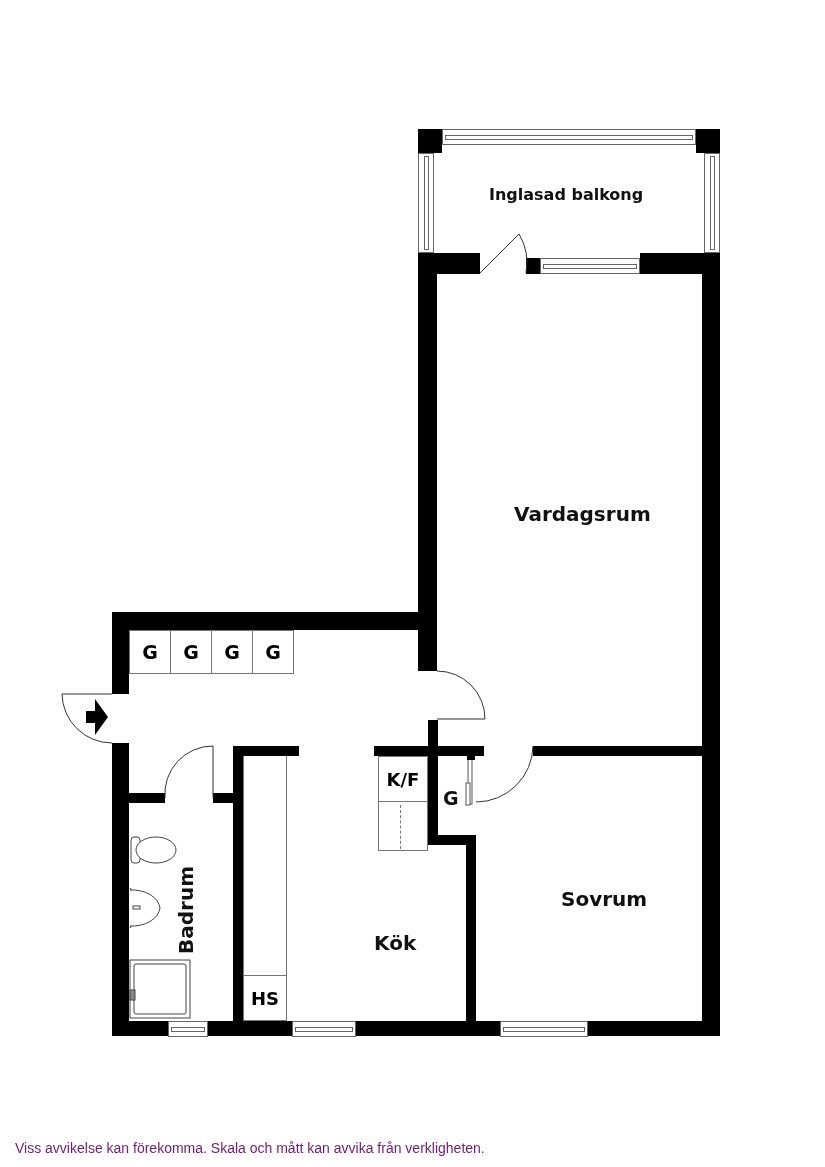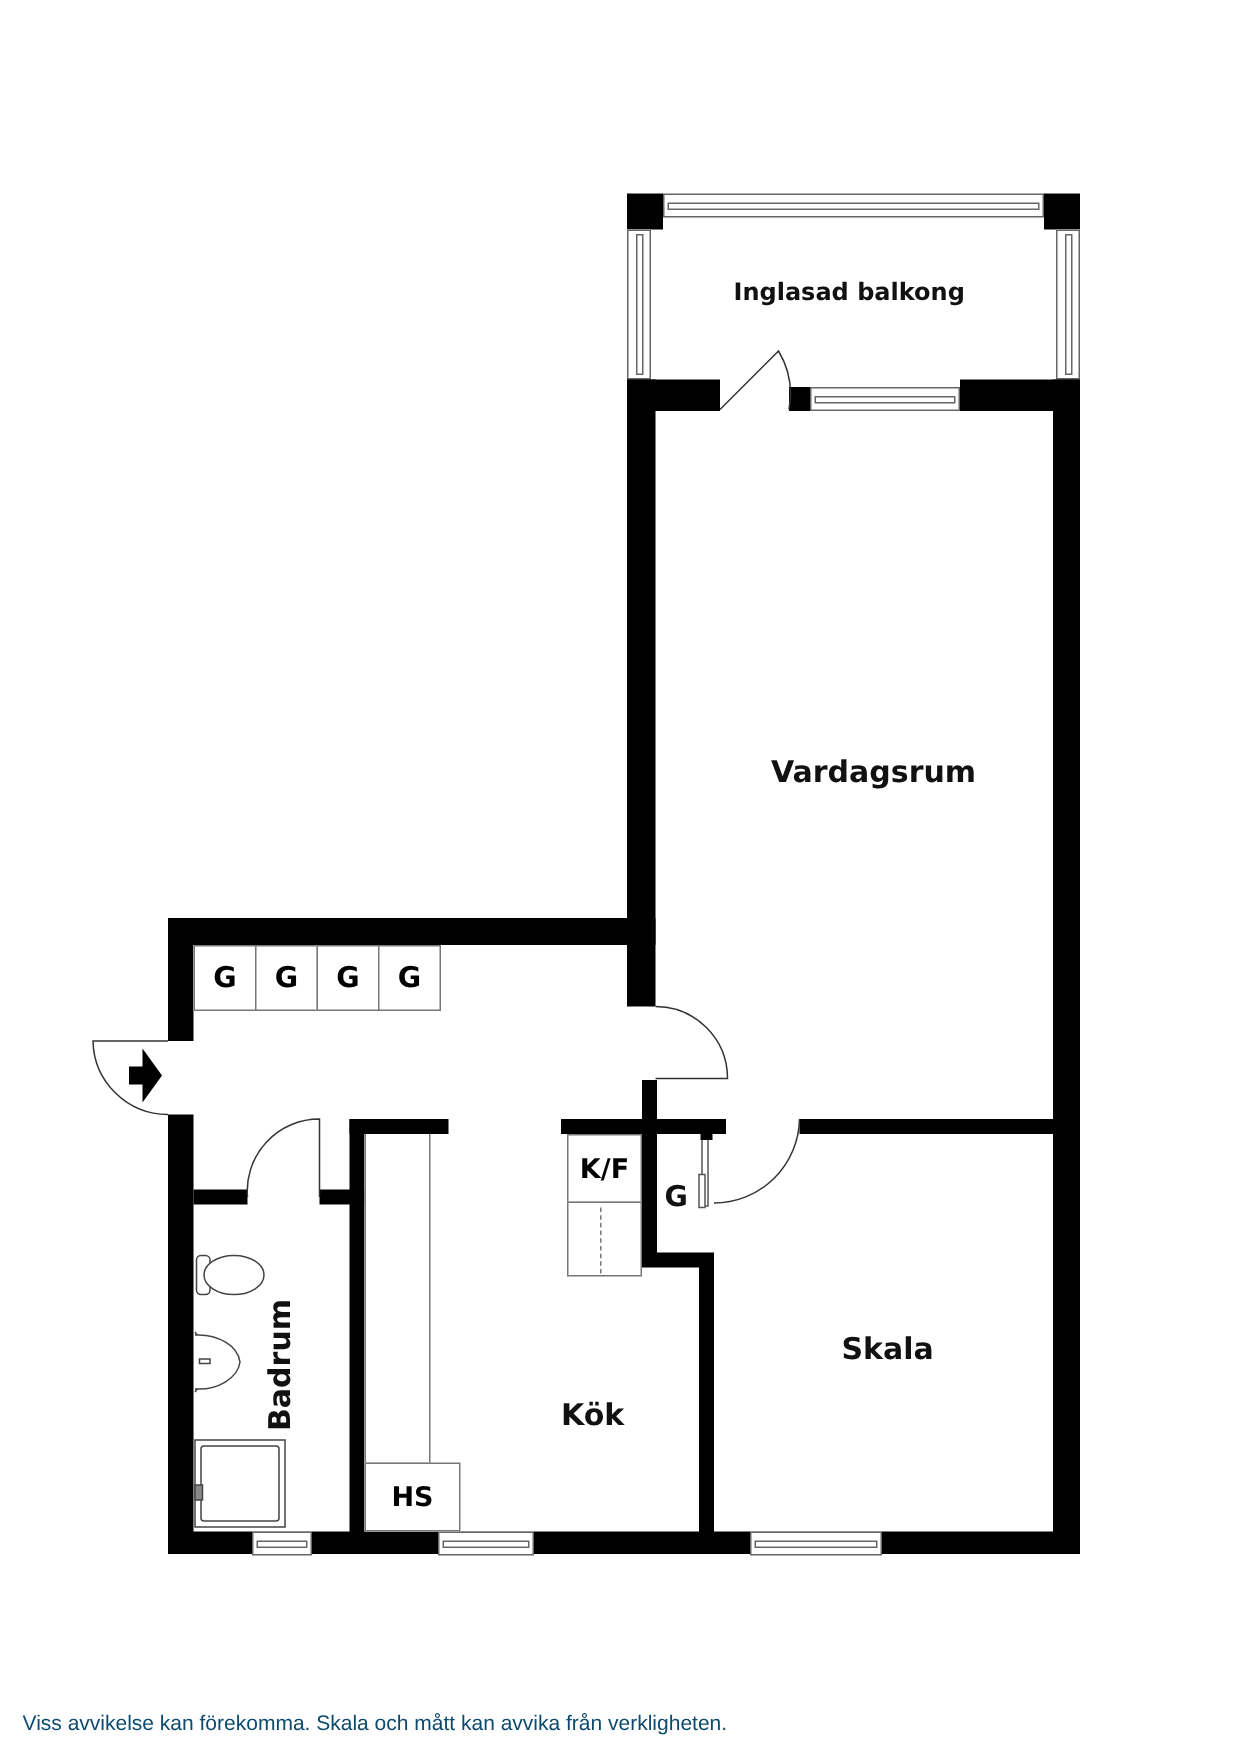--- a/index.html
+++ b/index.html
@@ -6,21 +6,21 @@
   body{width:825px;height:1167px;position:relative;overflow:hidden;font-family:"DejaVu Sans",sans-serif;}
   .w{position:absolute;background:#000;}
   .win{position:absolute;background:#fff;border:1px solid #666;box-sizing:border-box;}
   .win::after{content:"";position:absolute;left:2px;right:2px;top:50%;height:3px;margin-top:-2px;border:1px solid #666;}
   .winv{position:absolute;background:#fff;border:1px solid #666;box-sizing:border-box;}
   .winv::after{content:"";position:absolute;top:2px;bottom:2px;left:50%;width:3px;margin-left:-2px;border:1px solid #666;}
   .lbl{position:absolute;font-family:"DejaVu Sans",sans-serif;font-weight:bold;color:#111;white-space:nowrap;}
   .cab{position:absolute;border:1px solid #777;box-sizing:border-box;background:#fff;}
   .g{display:flex;align-items:center;justify-content:center;font-weight:bold;font-size:19px;}
   svg{position:absolute;left:0;top:0;overflow:visible;}
-  .footer{position:absolute;left:15px;top:1140px;font-family:"Liberation Sans",sans-serif;font-size:14px;color:#0c4a6e;}
+  .footer{position:absolute;left:15px;top:1140px;font-family:"Liberation Sans",sans-serif;font-size:14px;color:#701a75;}
 </style>
 </head>
 <body>
 
 <div>
 
   <div class="w" style="left:418px;top:129px;width:24px;height:24px;"></div>
   <div class="w" style="left:696px;top:129px;width:24px;height:24px;"></div>
   <div class="win" style="left:442px;top:129px;width:254px;height:16px;"></div>
   <div class="winv" style="left:418px;top:153px;width:16px;height:100px;"></div>
@@ -109,32 +109,32 @@
       <span>G</span>
     </div>
   <div class="cab g" style="left:211px;top:630px;width:42px;height:44px;">
       <span>G</span>
     </div>
   <div class="cab g" style="left:252px;top:630px;width:42px;height:44px;">
       <span>G</span>
     </div>
 
   <div class="cab" style="left:243px;top:756px;width:44px;height:220px;border-top:none;"></div>
-  <div class="cab g" style="left:243px;top:975px;width:64px;height:46px;font-size:18px;">
+  <div class="cab g" style="left:243px;top:975px;width:44px;height:46px;font-size:18px;">
       <span>HS</span>
     </div>
 
   <div class="cab g" style="left:378px;top:756px;width:50px;height:46px;font-size:18px;">
       <span>K/F</span>
     </div>
   <div class="cab" style="left:378px;top:801px;width:50px;height:50px;"></div>
   <div style="position:absolute;left:400px;top:805px;height:44px;border-left:1px dashed #777;"></div>
 
   <div class="lbl" style="left:443px;top:787px;font-size:19px;">G</div>
 
   <div class="lbl" style="left:489px;top:185px;font-size:16px;">Inglasad balkong</div>
   <div class="lbl" style="left:514px;top:502px;font-size:20px;">Vardagsrum</div>
-  <div class="lbl" style="left:561px;top:887px;font-size:20px;">Skala</div>
+  <div class="lbl" style="left:561px;top:887px;font-size:20px;">Sovrum</div>
   <div class="lbl" style="left:358px;top:931px;font-size:20px;margin-left:16px;">Kök</div>
   <div class="lbl" style="left:142px;top:898px;font-size:20px;transform:rotate(-90deg);transform-origin:center;">Badrum</div>
 </div>
 
 <div class="footer">Viss avvikelse kan förekomma. Skala och mått kan avvika från verkligheten.</div>
 
 </body></html>

